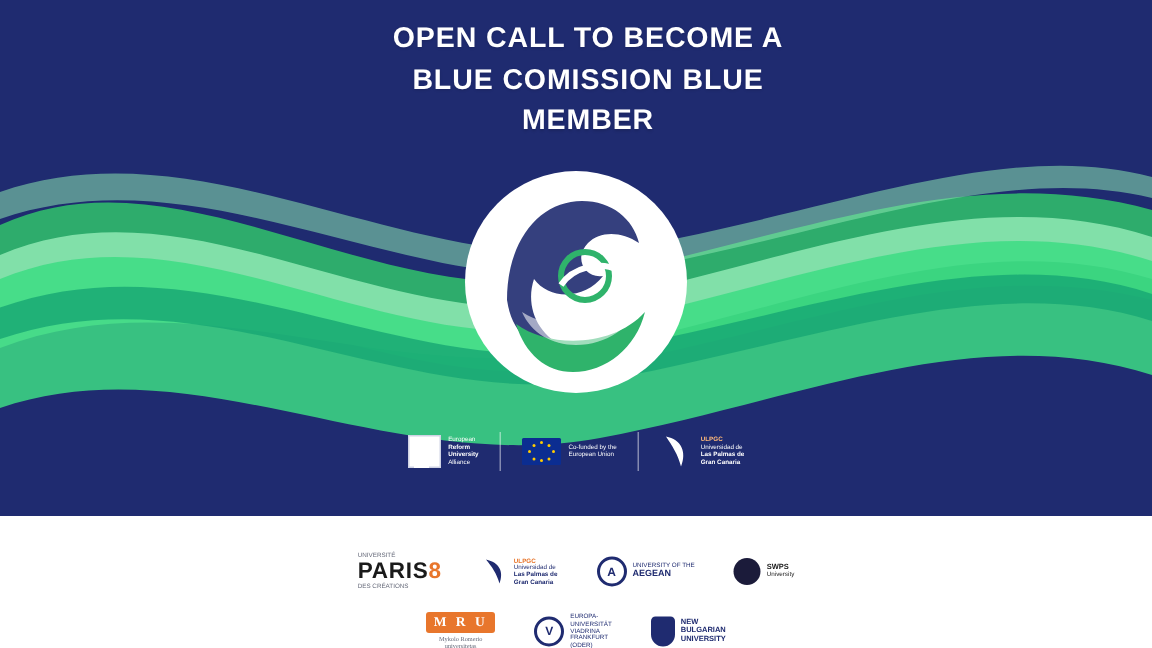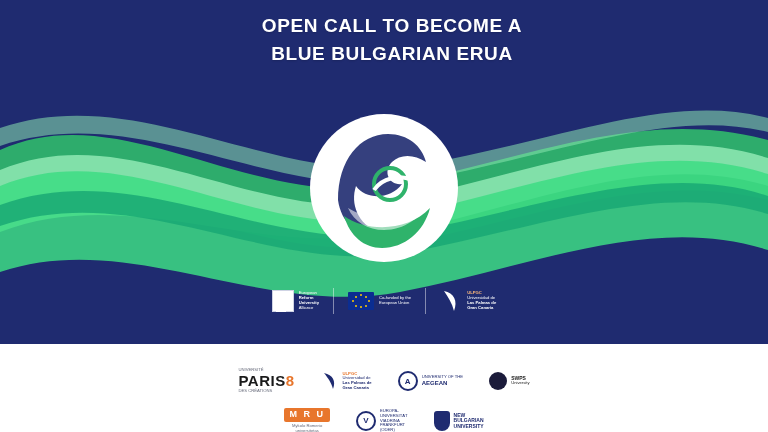--- a/index.html
+++ b/index.html
@@ -130,21 +130,22 @@
     <svg class="waves" viewBox="0 0 768 344" preserveAspectRatio="none">
       <path d="M0,150 C120,95 250,210 390,185 C520,162 640,105 768,140 L768,200 C640,168 520,225 390,245 C250,266 120,160 0,215 Z" fill="#2fb36b" opacity="0.95"></path>
       <path d="M0,170 C130,115 260,230 400,200 C530,173 650,120 768,158 L768,186 C650,150 530,205 400,232 C260,261 130,182 0,232 Z" fill="#8be6b0" opacity="0.9"></path>
       <path d="M0,186 C130,132 260,246 400,216 C530,189 650,136 768,174 L768,250 C650,212 530,268 400,292 C260,318 130,228 0,272 Z" fill="#3ddc84" opacity="0.85"></path>
       <path d="M0,205 C140,155 270,258 410,232 C540,208 660,160 768,196 L768,214 C660,180 540,228 410,252 C270,278 140,178 0,226 Z" fill="#16a673" opacity="0.8"></path>
       <path d="M0,128 C140,80 280,190 420,165 C560,140 670,92 768,118 L768,132 C670,108 560,154 420,180 C280,206 140,98 0,146 Z" fill="#8be6b0" opacity="0.55"></path>
     </svg>
 
     <div class="headline">
       <span class="l">OPEN CALL TO BECOME A</span>
-      <span class="l">BLUE BULGARIAN ERUA</span>
+      <span class="l">BLUE COMISSION BLUE</span>
+      <span class="l">MEMBER</span>
     </div>
 
     <svg class="emblem" viewBox="0 0 160 160">
       <circle cx="80" cy="80" r="74" fill="#ffffff"></circle>
       <path d="M34,92 C34,52 56,26 84,26 C104,26 118,38 122,54 C110,46 96,46 88,54 C78,64 86,78 98,76 C86,92 62,92 52,78 C46,96 54,116 74,124 C60,130 38,120 34,92 Z" fill="#1f2b70" opacity="0.9"></path>
       <path d="M40,108 C62,124 104,124 126,100 C120,124 100,140 78,140 C60,140 46,128 40,108 Z" fill="#2fb36b"></path>
       <path d="M44,100 C66,114 104,112 124,92 C118,110 100,122 80,122 C64,122 50,114 44,100 Z" fill="#ffffff" opacity="0.55"></path>
       <circle cx="86" cy="76" r="16" fill="none" stroke="#2fb36b" stroke-width="4"></circle>
       <path d="M70,82 C78,70 96,66 108,72" stroke="#ffffff" stroke-width="4" fill="none"></path>
     </svg>
@@ -231,21 +232,21 @@
         <div class="txt">
           <div class="xsm bold blk">SWPS</div>
           <div class="tiny blk">University</div>
         </div>
       </div>
     </div>
 
     <div class="prow">
 
       <div class="plogo">
-        <div class="txt" style="text-align:center;">
+        <div class="txt" style="text-align:center;font-family:Liberation Serif, serif;">
           <div class="mru-box">M R U</div>
           <div class="tiny grey" style="margin-top:2px;">Mykolo Romerio</div>
           <div class="tiny grey">universitetas</div>
         </div>
       </div>
 
       <div class="plogo">
         <div class="circle-mark">V</div>
         <div class="txt">
           <div class="tiny navy">EUROPA-</div>

